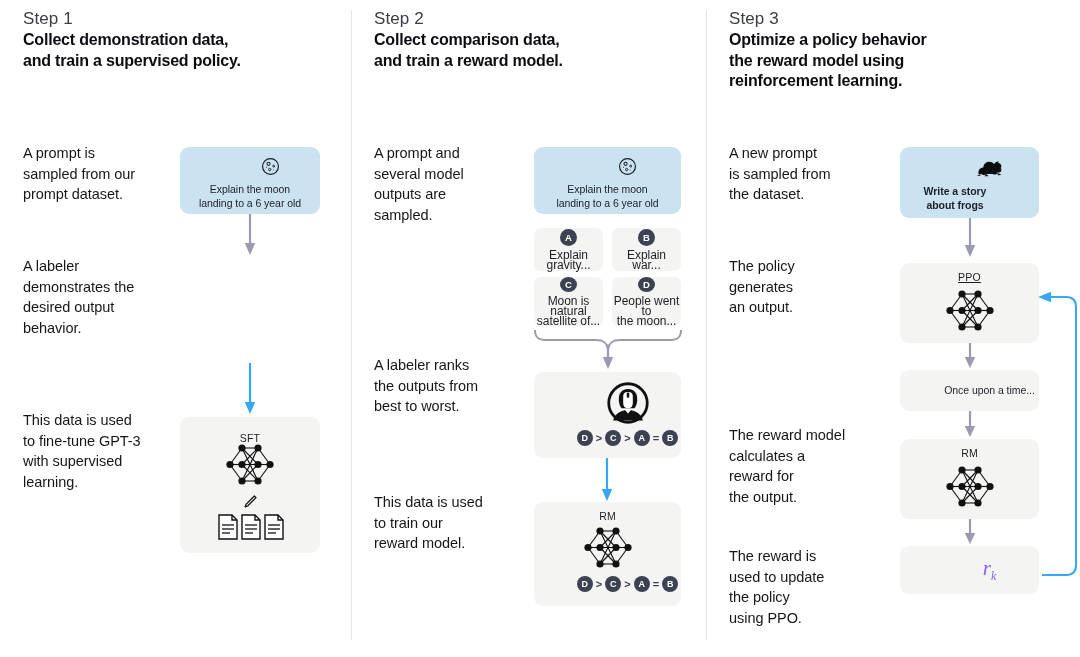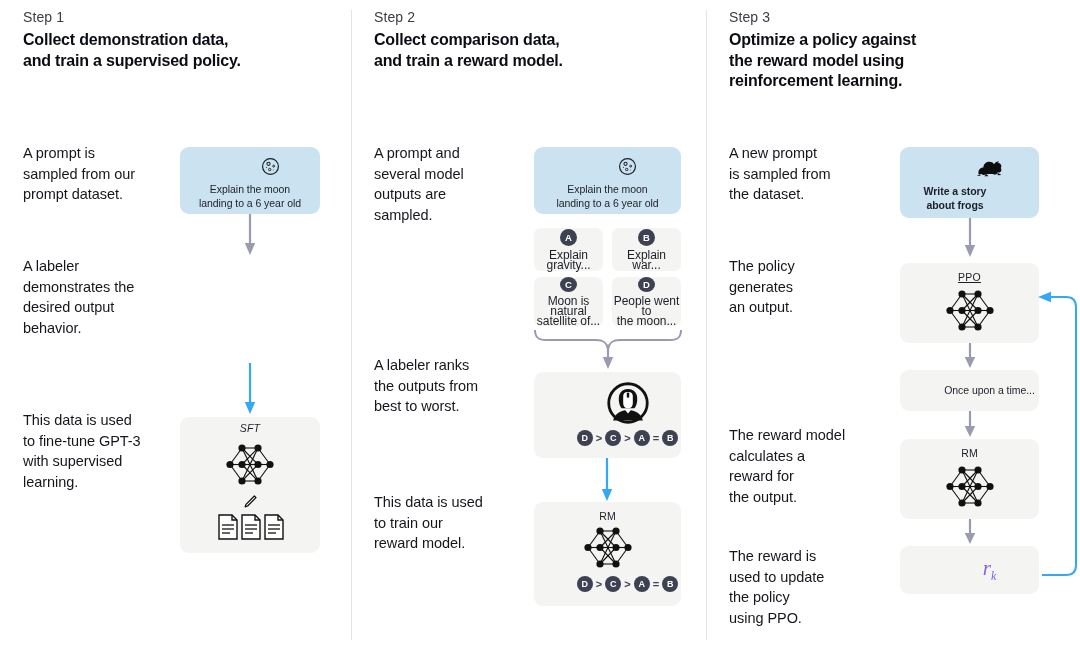--- a/index.html
+++ b/index.html
@@ -17,21 +17,21 @@
   .col3{left:706px;width:374px;}
 
   .divider{
     position:absolute;top:10px;width:1px;height:630px;background:#e4e4e6;
   }
   .div1{left:351px;}
   .div2{left:706px;}
 
   
   .step-label{
-    position:absolute;font-size:14px;color:#3a3d45;letter-spacing:.1px;text-align:right;
+    position:absolute;font-size:17px;color:#3a3d45;letter-spacing:.1px;text-align:right;
   }
   .step-title{
     position:absolute;font-size:16px;font-weight:bold;line-height:20.5px;
     color:#0b0d12;letter-spacing:-.2px;white-space:pre-line;
   }
 
   
   .copy{
     position:absolute;font-size:14.5px;line-height:20.5px;color:#15171c;
     white-space:pre-line;letter-spacing:-.05px;
@@ -130,21 +130,21 @@
 
 
     <span class="abs" style="left:243px;top:363px;">
       <svg width="14" height="52" viewBox="0 0 14 52">
         <line x1="7" y1="0" x2="7" y2="41" stroke="#35a8f5" stroke-width="2.2"></line>
         <path d="M7 51 L1.8 39 L12.2 39 Z" fill="#35a8f5"></path>
       </svg>
     </span>
 
     <div class="card card-grey" style="left:180px;top:417px;width:140px;height:136px;">
-      <div class="card-cap abs" style="top:5px;left:0;width:140px;font-style:italic;">SFT</div>
+      <div class="card-cap abs" style="top:15px;left:0;width:140px;">SFT</div>
       <span class="abs" style="top:25px;left:41px;">
         <svg width="58" height="45" viewBox="0 0 58 45">
           <g stroke="#111" stroke-width="1.1">
             <line x1="9" y1="22.5" x2="21" y2="6"></line>
               <line x1="9" y1="22.5" x2="21" y2="22.5"></line>
               <line x1="9" y1="22.5" x2="21" y2="39"></line>
             <line x1="49" y1="22.5" x2="37" y2="6"></line>
               <line x1="49" y1="22.5" x2="37" y2="22.5"></line>
               <line x1="49" y1="22.5" x2="37" y2="39"></line>
             <line x1="21" y1="6" x2="37" y2="6"></line>
@@ -340,21 +340,21 @@
         <span class="badge">A</span>
         <span class="op">=</span>
         <span class="badge">B</span>
       </div>
     </div>
   </div>
 
   <div class="col col3">
 
     <div class="step-label" style="left:23px;top:9px;">Step 3</div>
-    <div class="step-title" style="left:23px;top:30px;width:330px;">Optimize a policy against
+    <div class="step-title" style="left:23px;top:30px;width:330px;">Optimize a policy behavior
 the reward model using
 reinforcement learning.</div>
 
     <div class="copy" style="left:23px;top:143px;width:160px;">A new prompt
 is sampled from
 the dataset.</div>
     <div class="copy" style="left:23px;top:256px;width:150px;">The policy
 generates
 an output.</div>
     <div class="copy" style="left:23px;top:425px;width:170px;">The reward model

